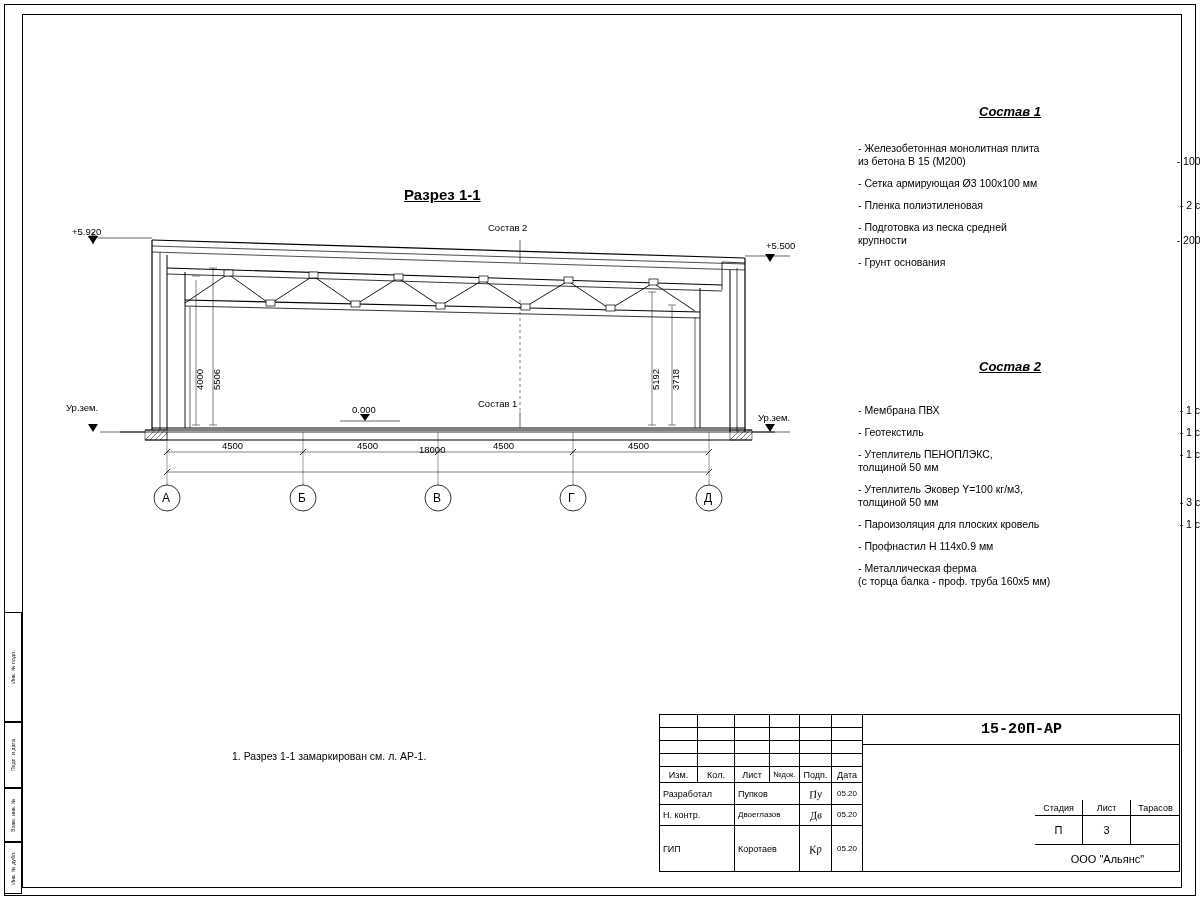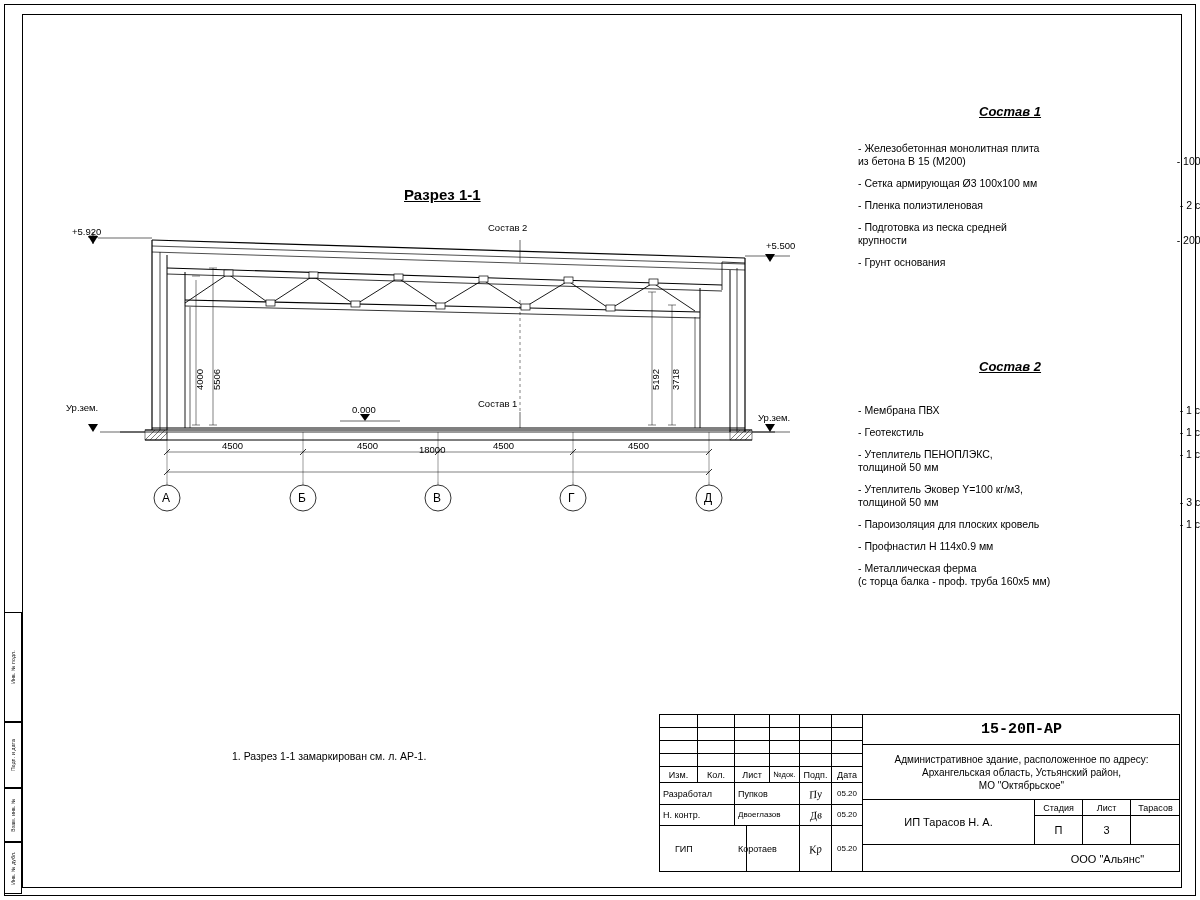--- a/index.html
+++ b/index.html
@@ -445,33 +445,29 @@
       </div>
     <div class="cell" style="left:172px; top:68px; width:31px; height:22px; font-size:8px;">05.20</div>
 
     <div class="cell left" style="left:0; top:90px; width:75px; height:21px;">Н. контр.</div>
     <div class="cell left" style="left:75px; top:90px; width:65px; height:21px; font-size:8px;">Двоеглазов</div>
     <div class="cell" style="left:140px; top:90px; width:32px; height:21px;">
         <span class="sig">Дв</span>
       </div>
     <div class="cell" style="left:172px; top:90px; width:31px; height:21px; font-size:8px;">05.20</div>
 
-    <div class="cell left nb-b" style="left:12px; top:111px; width:75px; height:46px;">ГИП</div>
+    <div class="cell left nb-b" style="left:0; top:111px; width:75px; height:46px;">ГИП</div>
     <div class="cell left nb-b" style="left:75px; top:111px; width:65px; height:46px;">Коротаев</div>
     <div class="cell nb-b" style="left:140px; top:111px; width:32px; height:46px;">
         <span class="sig">Кр</span>
       </div>
     <div class="cell nb-b" style="left:172px; top:111px; width:31px; height:46px; font-size:8px;">05.20</div>
 
     <div class="cell big" style="left:203px; top:0; width:317px; height:30px; border-right:none;">15-20П-АР</div>
-    <div class="cell" style="left:203px; top:30px; width:317px; height:55px; border-right:none; font-size:10px; line-height:13px; white-space:pre-line;">Административное здание, расположенное по адресу:
-Архангельская область, Устьянский район,
-МО "Октябрьское"</div>
-
-    <div class="cell med" style="left:203px; top:85px; width:172px; height:45px;">ИП Тарасов Н. А.</div>
+
 
     <div class="cell" style="left:375px; top:85px; width:48px; height:16px;">Стадия</div>
     <div class="cell" style="left:423px; top:85px; width:48px; height:16px;">Лист</div>
     <div class="cell" style="left:471px; top:85px; width:49px; height:16px; border-right:none;">Тарасов</div>
 
     <div class="cell med" style="left:375px; top:101px; width:48px; height:29px;">П</div>
     <div class="cell med" style="left:423px; top:101px; width:48px; height:29px;">3</div>
     <div class="cell med" style="left:471px; top:101px; width:49px; height:29px; border-right:none;"></div>
 
     <div class="cell med nb-b" style="left:375px; top:130px; width:145px; height:27px; border-right:none;">ООО "Альянс"</div>

